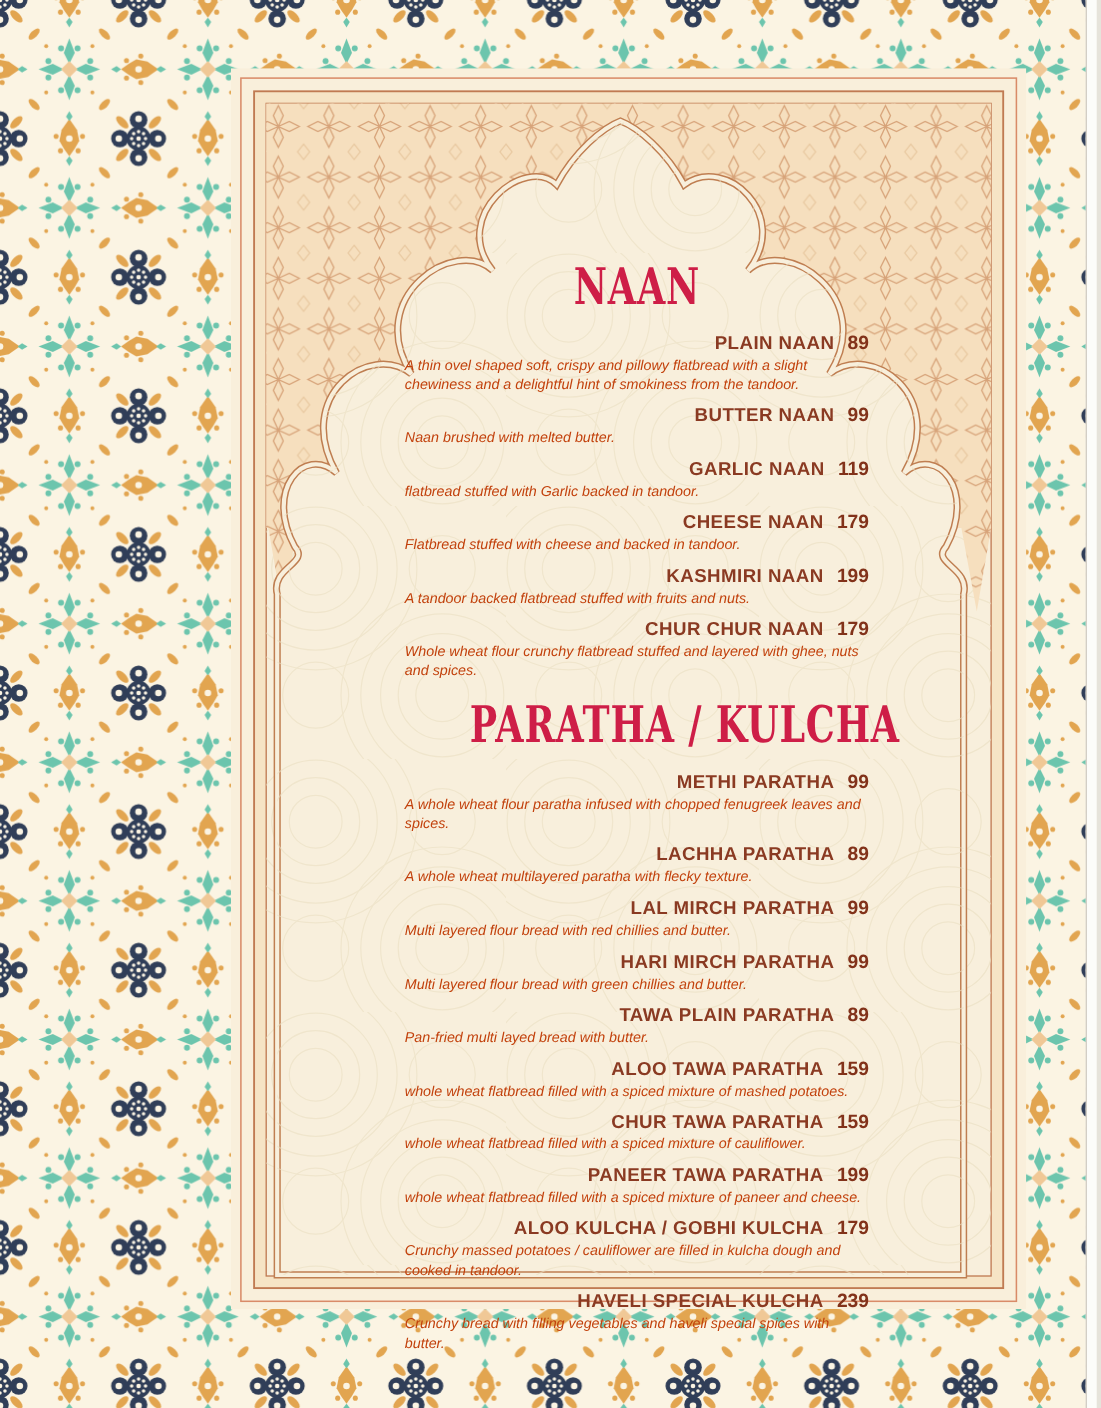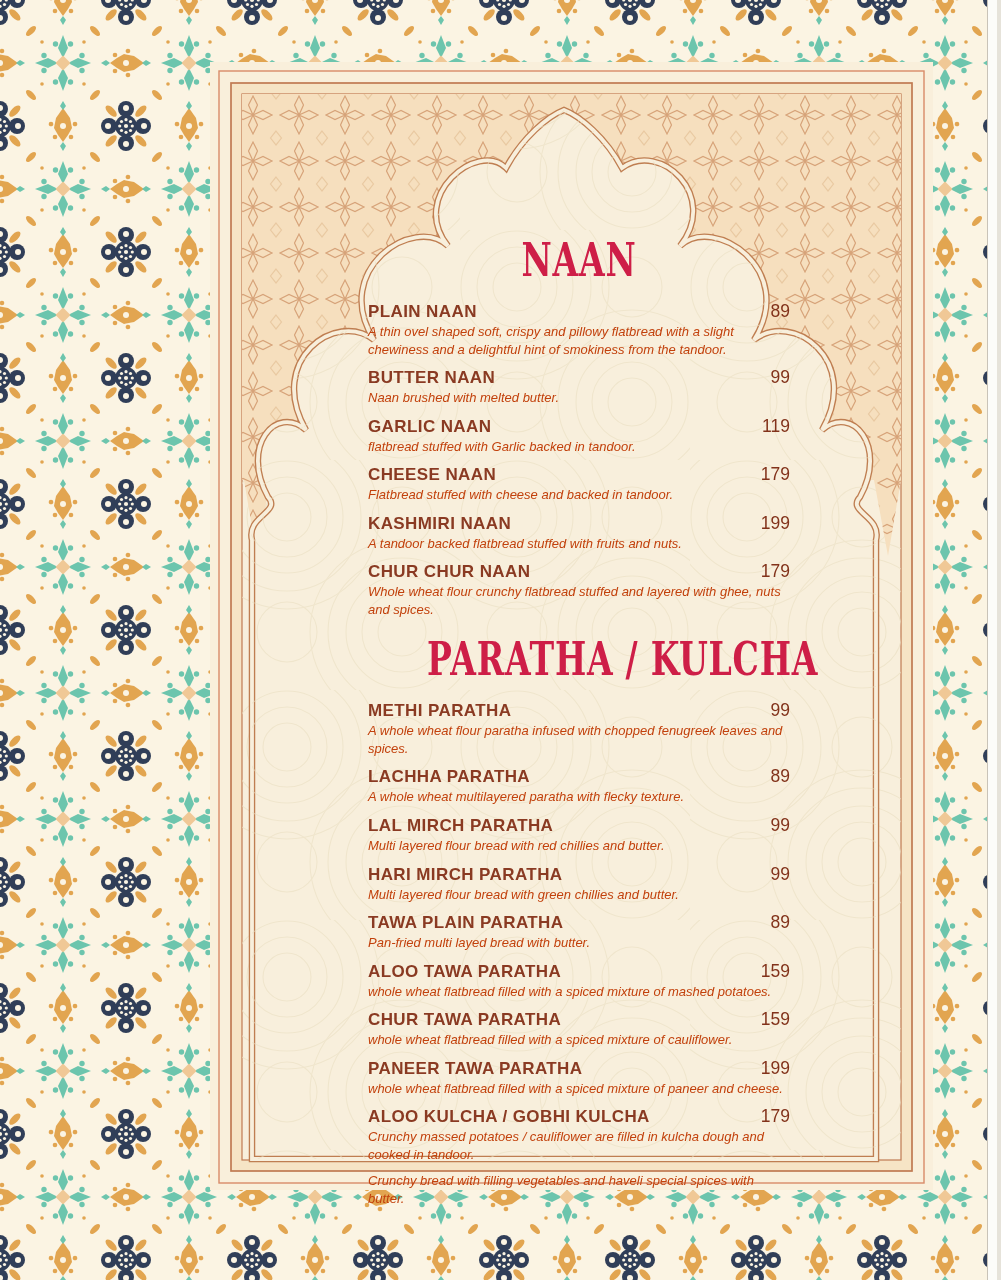--- a/index.html
+++ b/index.html
@@ -21,27 +21,27 @@
   }
   .section-title{
     font-family:"DejaVu Serif",serif;font-weight:700;
     font-size:46px;line-height:53px;letter-spacing:1px;
     color:#ce1e47;text-align:center;
     transform:scaleX(.72);transform-origin:50% 50%;
     margin:0 0 14px 0;white-space:nowrap;
   }
   .section-title.second{margin-top:15px;}
   .menu-item{margin-bottom:9px;}
-  .item-row{display:flex;justify-content:space-between;align-items:baseline;}
+  .item-row{display:flex;justify-content:flex-end;align-items:baseline;}
   .item-name{
     font-weight:700;font-size:17px;line-height:21px;
     color:#8a3a22;letter-spacing:.4px;
   }
   .item-price{
-    font-weight:400;font-size:17.5px;line-height:21px;color:#82321a;
+    font-weight:700;font-size:17.5px;line-height:21px;color:#82321a;
     margin-left:12px;white-space:nowrap;
   }
   .item-desc{
     font-style:italic;font-size:13px;line-height:1.35;
     color:#c2410c;margin-top:1px;
   }
 </style>
 </head>
 <body>
 
@@ -340,16 +340,20 @@
 
   <div class="menu-item">
     <div class="item-row">
       <span class="item-name">ALOO KULCHA / GOBHI KULCHA</span>
       <span class="item-price">179</span>
     </div>
     <div class="item-desc">Crunchy massed potatoes / cauliflower are filled in kulcha dough and cooked in tandoor.</div>
   </div>
 
   <div class="menu-item">
+    <div class="item-row">
+      <span class="item-name">HAVELI SPECIAL KULCHA</span>
+      <span class="item-price">239</span>
+    </div>
     <div class="item-desc">Crunchy bread with filling vegetables and haveli special spices with butter.</div>
   </div>
 
 </div>
 
 </body></html>

